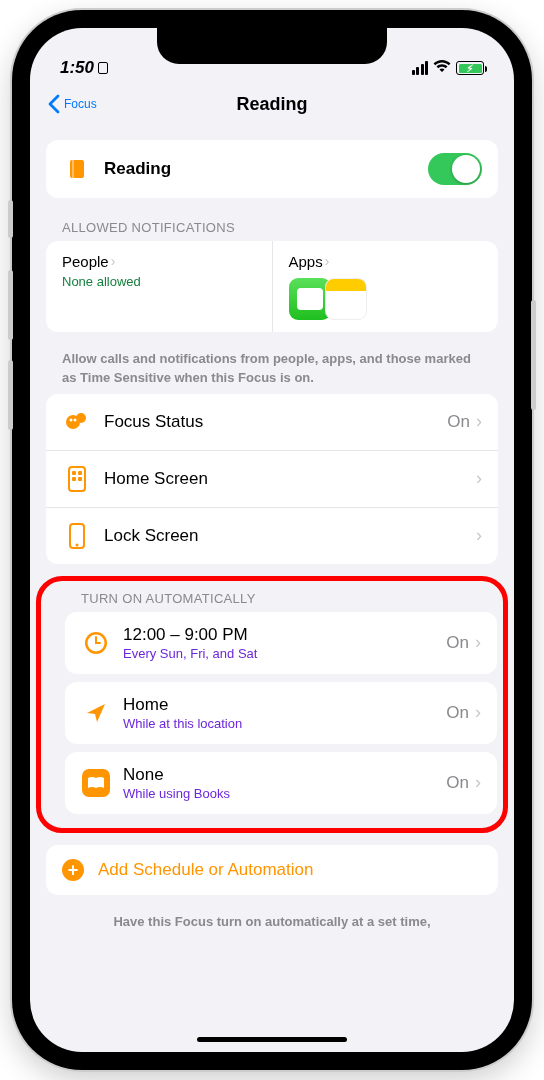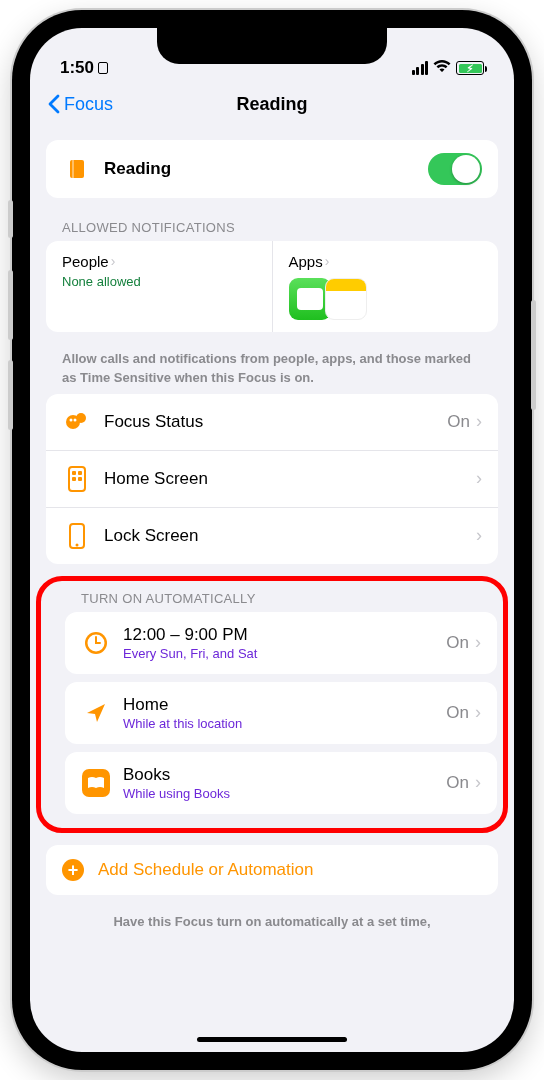--- a/index.html
+++ b/index.html
@@ -49,21 +49,21 @@
 
   .status-bar {
     height: 52px;
     display: flex;
     justify-content: space-between;
     align-items: flex-end;
     padding: 0 30px 2px 30px;
     font-weight: 600;
     font-size: 17px;
   }
-  .status-left { display:flex; align-items:center; gap:4px;}
+  .status-left { display:flex; align-items:center; gap:4px;font-style:italic;}
   .status-right { display:flex; align-items:center; gap:5px;}
   .battery {
     width: 28px; height: 14px;
     border: 1.5px solid #000;
     border-radius: 3px;
     position: relative;
     display:flex; align-items:center; justify-content:center;
   }
   .battery::after{ content:""; position:absolute; right:-4px; top:4px; width:2.5px; height:6px; background:#000; border-radius:0 2px 2px 0;}
   .battery-fill{ position:absolute; inset:1.5px; background:#34c759; border-radius:1.5px;}
@@ -81,21 +81,21 @@
     display: flex;
     align-items: center;
     justify-content: center;
     position: relative;
     background: #f2f2f7;
   }
   .nav-back {
     position: absolute;
     left: 18px;
     color: #007aff;
-    font-size: 18px;
+    font-size: 12px;
     display: flex;
     align-items: center;
     gap: 4px;
     cursor: pointer;
   }
   .nav-title { font-size: 18px; font-weight: 600; }
 
   .content {
     padding: 12px 16px 0 16px;
     overflow: hidden;
@@ -374,21 +374,21 @@
         <div class="card">
           <div class="row">
             <div class="icon-slot">
               <div class="sq-orange">
                   <svg width="18" height="14" viewBox="0 0 18 14">
                     <path d="M1 2 Q5 0 9 2 Q13 0 17 2 V12 Q13 10 9 12 Q5 10 1 12 Z" fill="#fff"></path>
                   </svg>
                 </div>
             </div>
             <div style="flex:1">
-              <div style="font-size:17px">Books</div>
+              <div style="font-size:17px">None</div>
               <div class="sublabel">While using Books</div>
             </div>
             <div class="value">On</div>
             <div class="chevron">›</div>
           </div>
         </div>
       </div>
 
       <div class="card">
         <div class="add-row">

